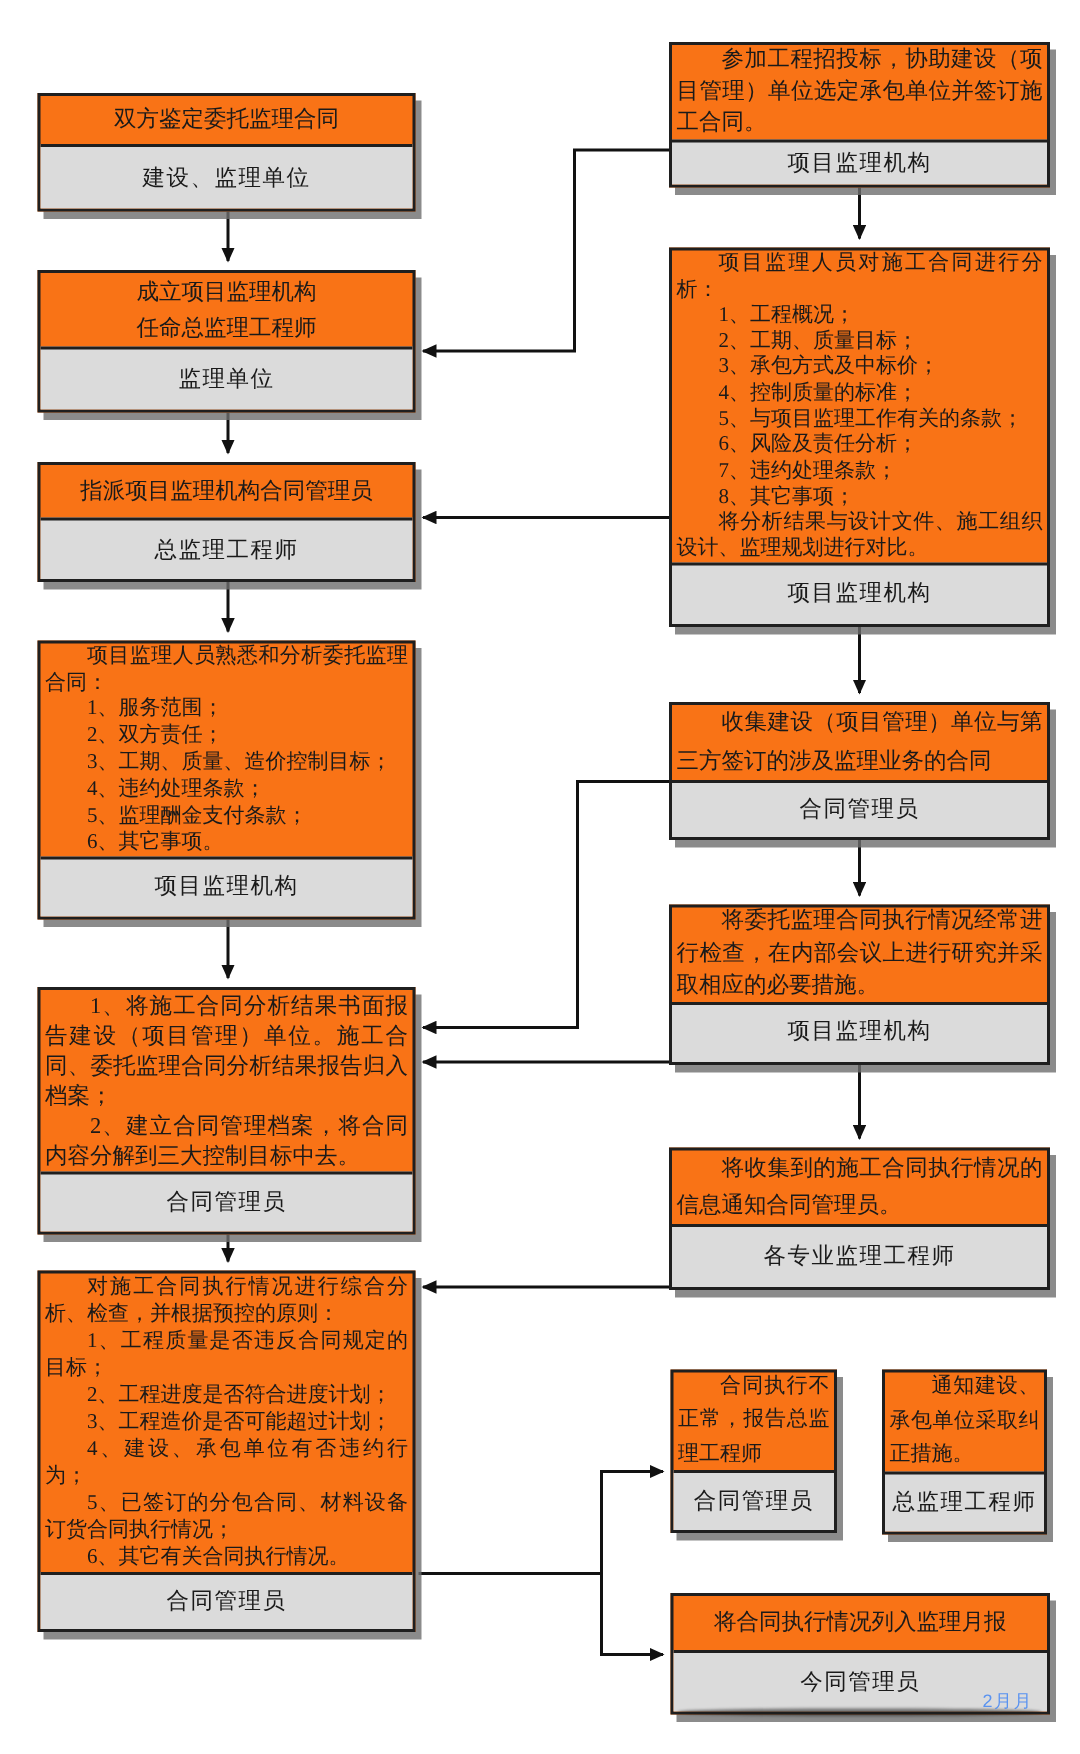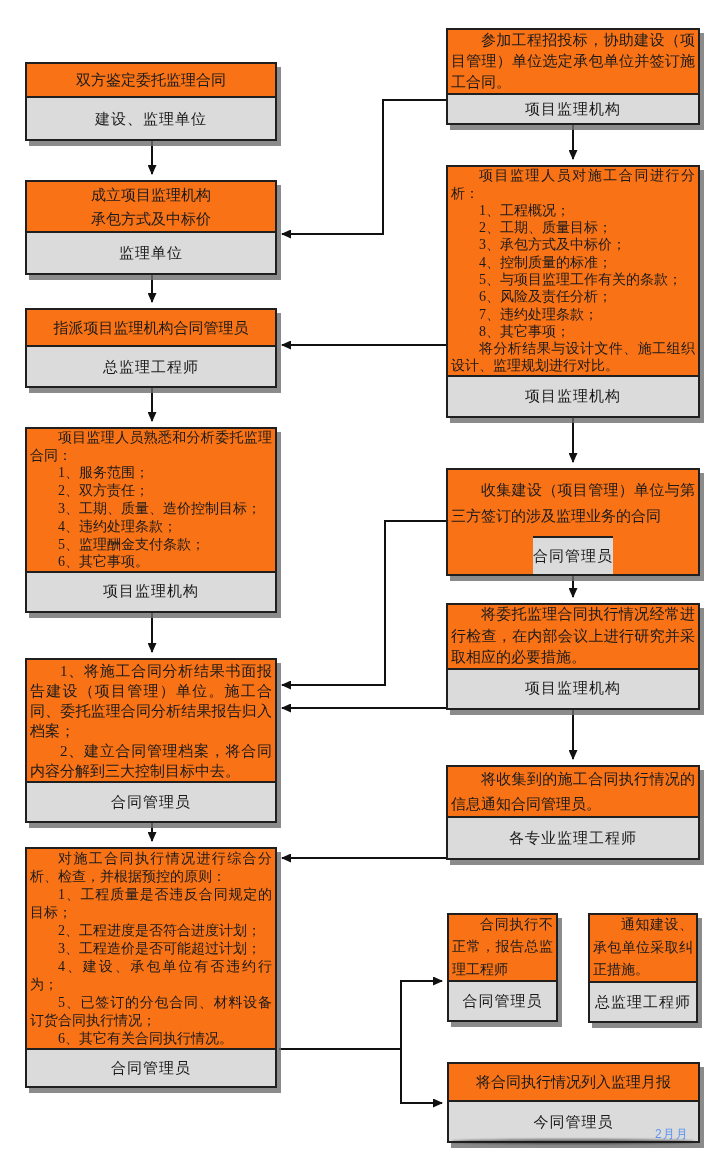--- a/index.html
+++ b/index.html
@@ -63,21 +63,21 @@
   <div id="nodes">
       <div class="box" style="left: 25px; top: 62px; width: 252px; height: 79px; font-size: 15px; line-height: 20px;">
         <div class="bc">
           <p class="center">双方鉴定委托监理合同</p>
         </div>
         <div class="bf" style="height: 41px;">建设、监理单位</div>
       </div>
       <div class="box" style="left: 25px; top: 180px; width: 252px; height: 95px; font-size: 15px; line-height: 24px;">
         <div class="bc">
           <p class="center">成立项目监理机构</p>
-          <p class="center">承包方式及中标价</p>
+          <p class="center">任命总监理工程师</p>
         </div>
         <div class="bf" style="height: 40px; text-align: right;">监理单位</div>
       </div>
       <div class="box" style="left: 25px; top: 308px; width: 252px; height: 80px; font-size: 15px; line-height: 20px;">
         <div class="bc">
           <p class="center">指派项目监理机构合同管理员</p>
         </div>
         <div class="bf" style="height: 39px;">总监理工程师</div>
       </div>
       <div class="box" style="left: 25px; top: 427px; width: 252px; height: 186px; font-size: 14px; line-height: 17.8px;">
@@ -125,21 +125,21 @@
           <p class="ind">3、承包方式及中标价；</p>
           <p class="ind">4、控制质量的标准；</p>
           <p class="ind">5、与项目监理工作有关的条款；</p>
           <p class="ind">6、风险及责任分析；</p>
           <p class="ind">7、违约处理条款；</p>
           <p class="ind">8、其它事项；</p>
           <p class="ind">将分析结果与设计文件、施工组织设计、监理规划进行对比。</p>
         </div>
         <div class="bf" style="height: 39px;">项目监理机构</div>
       </div>
-      <div class="box" style="left: 446px; top: 468px; width: 254px; height: 108px; font-size: 15px; line-height: 26px; align-items: center;">
+      <div class="box" style="left: 446px; top: 468px; width: 254px; height: 92px; font-size: 15px; line-height: 26px;">
         <div class="bc">
           <p class="ind">收集建设（项目管理）单位与第三方签订的涉及监理业务的合同</p>
         </div>
         <div class="bf" style="height: 36px;">合同管理员</div>
       </div>
       <div class="box" style="left: 446px; top: 603px; width: 254px; height: 107px; font-size: 15px; line-height: 21.5px;">
         <div class="bc">
           <p class="ind">将委托监理合同执行情况经常进行检查，在内部会议上进行研究并采取相应的必要措施。</p>
         </div>
         <div class="bf" style="height: 38px;">项目监理机构</div>

